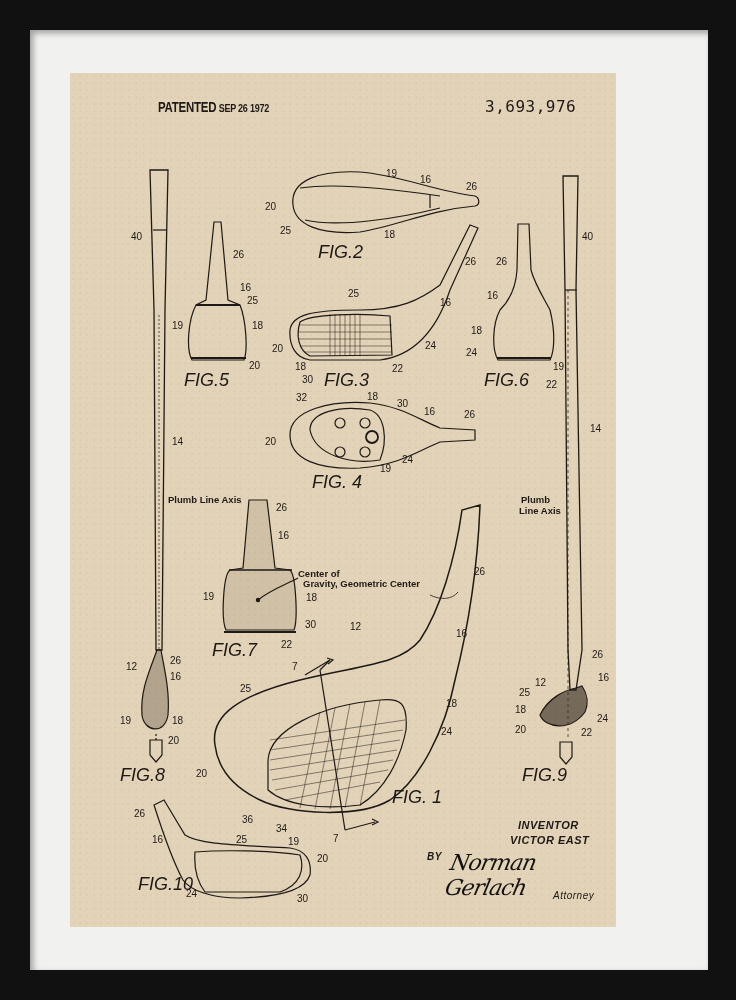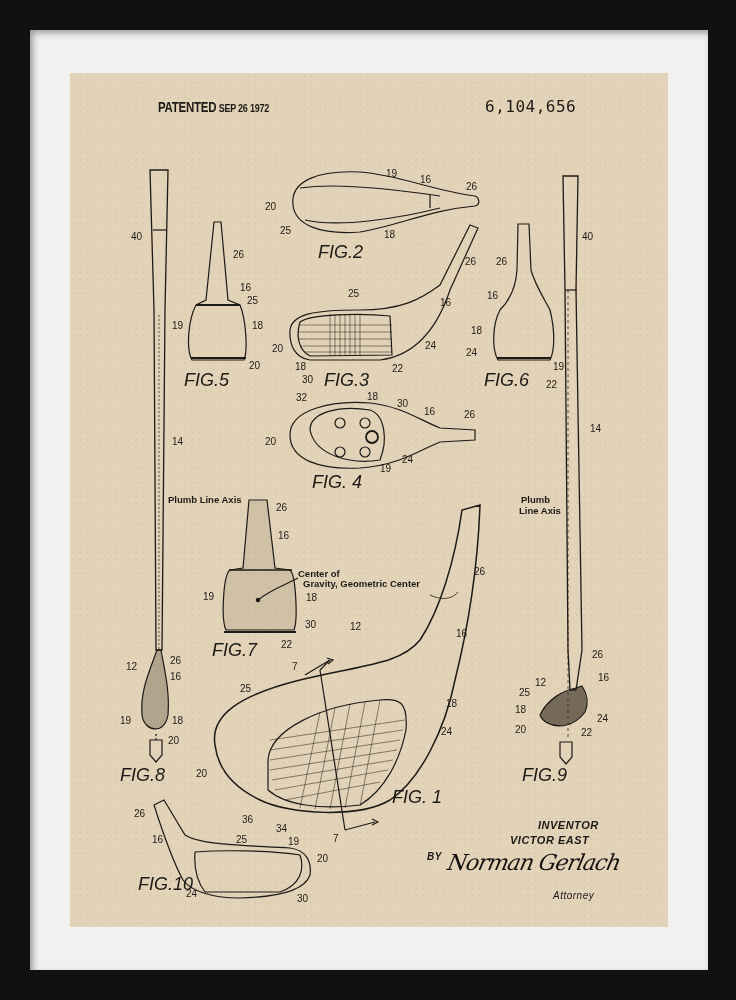--- a/index.html
+++ b/index.html
@@ -1,19 +1,19 @@
 <!DOCTYPE html>
 <html><head>
 <meta charset="utf-8">
 <style>
   html, body { margin:0; padding:0; }
   body { width:736px; height:1000px; background:#0d0d0d; position:relative; overflow:hidden; font-family:"Liberation Sans", sans-serif; }
   .frame { position:absolute; left:0; top:0; width:736px; height:1000px; background:#111; }
   .mat { position:absolute; left:30px; top:30px; width:678px; height:940px; background:#f1f1ef; box-shadow: inset 3px 3px 6px rgba(0,0,0,0.35); }
-  .paper { position:absolute; left:70px; top:73px; width:598px; height:854px; background:#e2d2b7;
+  .paper { position:absolute; left:70px; top:73px; width:546px; height:854px; background:#e2d2b7;
     background-image: radial-gradient(rgba(255,255,255,0.06) 1px, transparent 1px), radial-gradient(rgba(0,0,0,0.04) 1px, transparent 1px);
     background-size: 5px 5px, 7px 7px; }
   .hdr-left { position:absolute; left:88px; top:26px; font-family:"Liberation Sans", sans-serif; font-weight:bold; font-size:14px; color:#1d1a16; letter-spacing:-0.3px; transform:scaleX(0.82); transform-origin:left; white-space:nowrap; }
   .hdr-left .date { font-size:11px; font-weight:bold; margin-left:3px; }
   .hdr-right { position:absolute; left:415px; top:24px; font-family:"DejaVu Sans Mono", monospace; font-size:16px; color:#1d1a16; letter-spacing:0.5px; }
   svg.draw { position:absolute; left:0; top:0; }
   .lbl { font-family:"Liberation Sans", sans-serif; font-size:10px; fill:#1d1a16; }
   .fig { font-family:"Liberation Sans", sans-serif; font-style:italic; font-size:18px; fill:#1d1a16; }
   .note { font-family:"Liberation Sans", sans-serif; font-size:9.5px; fill:#1d1a16; font-weight:bold; }
   .inv { position:absolute; font-family:"Liberation Sans", sans-serif; font-style:italic; font-weight:bold; color:#1d1a16; font-size:11px; letter-spacing:0.5px; }
@@ -22,21 +22,21 @@
 </head>
 <body>
 
 <div class="frame"></div>
 <div class="mat"></div>
 
 <div class="paper">
   <div class="hdr-left">
     <span>PATENTED</span><span class="date">SEP 26 1972</span>
   </div>
-  <div class="hdr-right">6,104,656</div>
+  <div class="hdr-right">3,693,976</div>
 
   <svg class="draw" width="598" height="854" viewBox="70 73 598 854" stroke="#1d1a16" fill="none" stroke-width="1.2">
 
     <g>
       <path d="M150 170 L168 170 L165 310 L162 650 L156 650 L154 310 Z" stroke-width="1.3"></path>
       <line x1="153" y1="230" x2="167" y2="230"></line>
       <line x1="159" y1="315" x2="159" y2="650" stroke-dasharray="2 2" stroke-width="0.7"></line>
       <path d="M157 650 C150 670 140 690 142 715 C144 732 165 735 168 715 C170 690 164 668 161 650 Z" fill="#5a4d3c" fill-opacity="0.35"></path>
       <path d="M150 740 L162 740 L162 755 L156 762 L150 755 Z"></path>
       <line x1="156" y1="734" x2="156" y2="740" stroke-dasharray="2 2"></line>
@@ -239,18 +239,18 @@
       <text class="fig" x="184" y="386">FIG.5</text>
       <text class="fig" x="484" y="386">FIG.6</text>
       <text class="fig" x="212" y="656">FIG.7</text>
       <text class="fig" x="120" y="781">FIG.8</text>
       <text class="fig" x="522" y="781">FIG.9</text>
       <text class="fig" x="392" y="803">FIG. 1</text>
       <text class="fig" x="138" y="890">FIG.10</text>
     </g>
   </svg>
 
-  <div class="inv" style="left:468px; top:746px;">INVENTOR</div>
+  <div class="inv" style="left:448px; top:746px;">INVENTOR</div>
   <div class="inv" style="left:440px; top:761px;">VICTOR EAST</div>
   <div class="inv" style="left:357px; top:778px; font-size:10px;text-align:center;">BY</div>
   <div class="sig" style="left:378px; top:777px;">Norman Gerlach</div>
   <div class="inv" style="left:464px; top:817px; font-size:10px; font-weight:normal;margin-left:19px;">Attorney</div>
 </div>
 
 </body></html>

